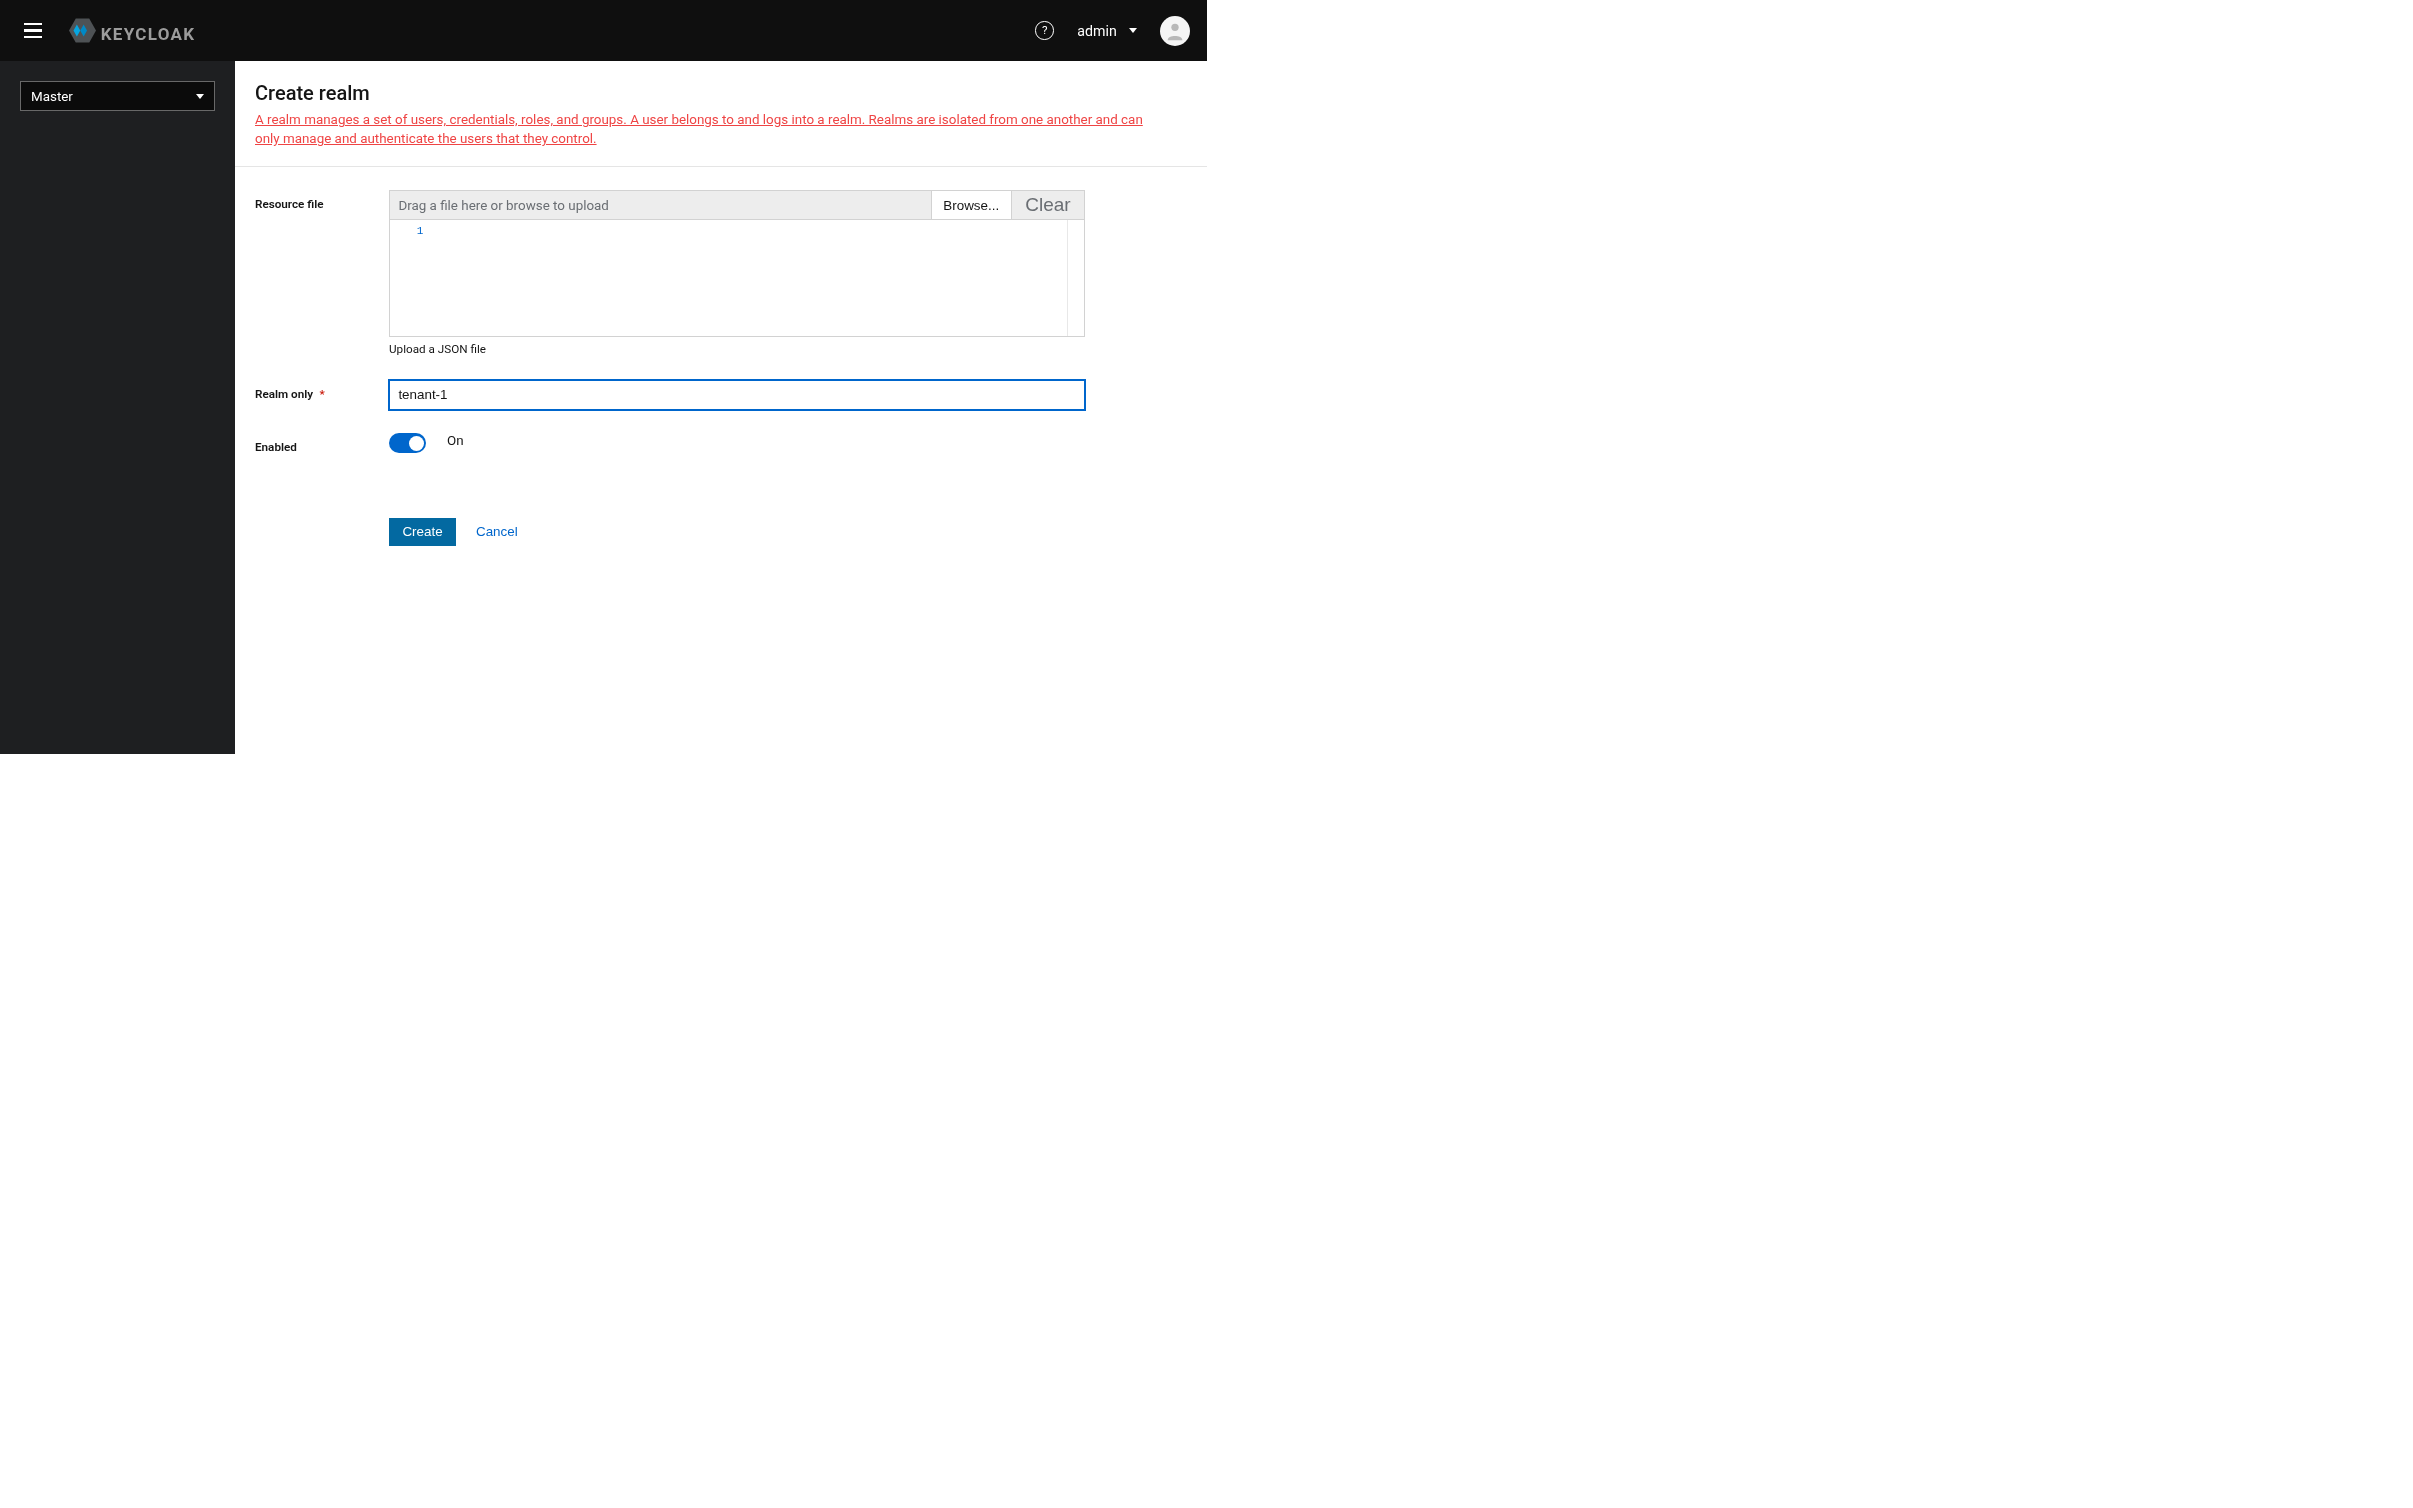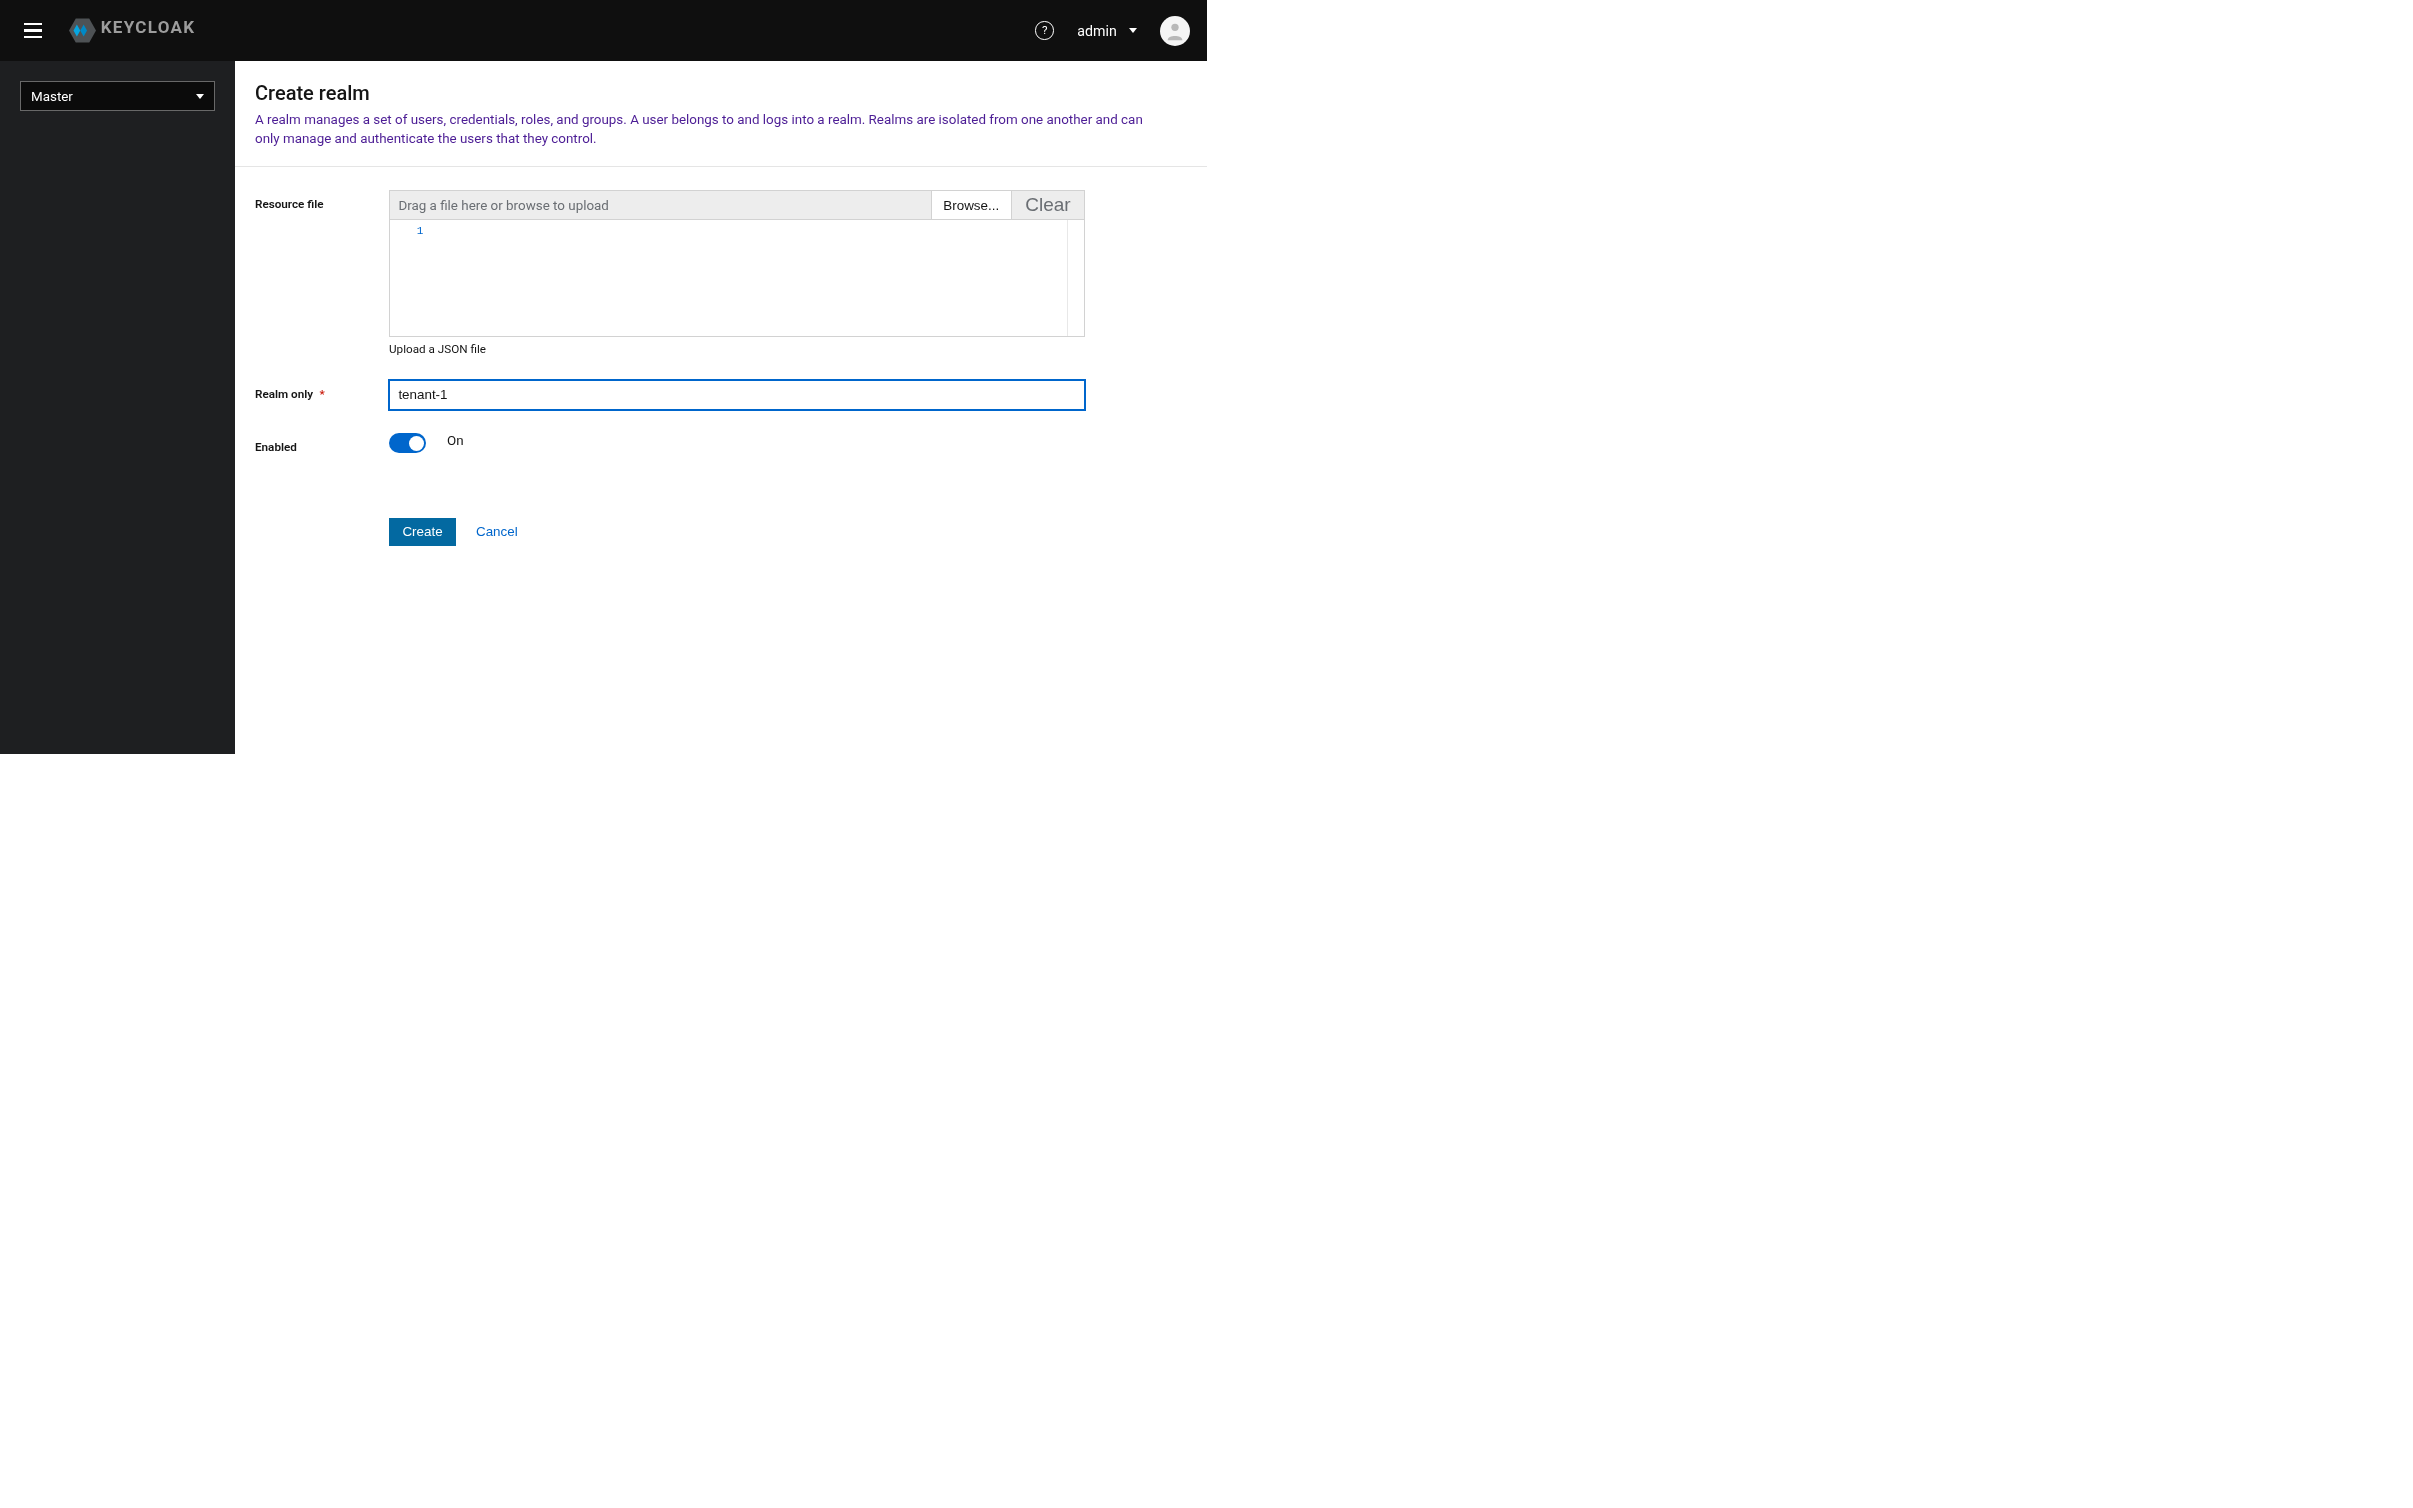--- a/index.html
+++ b/index.html
@@ -17,21 +17,21 @@
       height: 61px;
       background: #0f0f0f;
       display: flex;
       align-items: center;
       padding: 0 17px;
       justify-content: space-between;
     }
     .header-left { display: flex; align-items: center; gap: 20px; }
     .menu-btn { display: flex; flex-direction: column; gap: 4.2px; cursor: pointer; padding: 6.7px; }
     .menu-btn span { display: block; width: 18.4px; height: 2.5px; background: #fff; }
-    .logo { display: flex; align-items: flex-start; gap: 5px; }
+    .logo { display: flex; align-items: flex-end; gap: 5px; }
     .logo-hex {
       width: 27px; height: 27px;
       position: relative;
       display: flex; align-items:center; justify-content:center;
     }
     .logo svg { display: block; }
     .logo-text {
       color: #9c9c9c;
       font-weight: 700;
       font-size: 17px;
@@ -86,21 +86,21 @@
     }
     .realm-select .caret-down { border-top-color: #fff; }
     
     .main {
       flex: 1;
       padding: 20px;
       background: #fff;
       overflow-y: auto;
     }
     .page-title { font-size: 20px; font-weight: 500; margin-bottom: 5px; }
-    .page-desc { font-size: 13.4px; color: #4c1d95; line-height: 1.45; margin-bottom: 17px; max-width: 888px; }
+    .page-desc { font-size: 13.4px; color: #ef4444; line-height: 1.45; margin-bottom: 17px; max-width: 888px; text-decoration: underline; }
     .hr { border: none; border-top: 0.8px solid #e5e5e5; margin: 0 -20px 23.5px -20px; }
     .form-row { display: flex; margin-bottom: 23.5px; }
     .form-label { width: 134px; font-weight: 600; font-size: 11.7px; padding-top: 6.7px; flex-shrink: 0; }
     .form-label .req { color: #c9190b; margin-left: 3.4px; }
     .form-control { flex: 1; max-width: 696px; }
     
     .upload-bar {
       display: flex;
       border: 0.8px solid #d2d2d2;
       background: #ededed;

